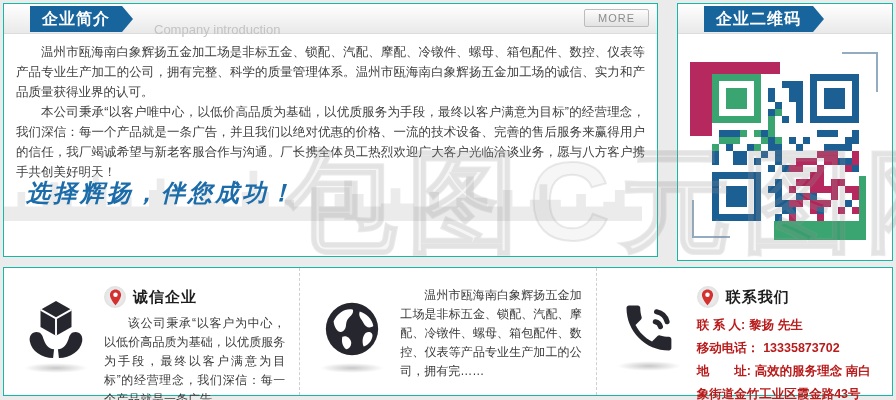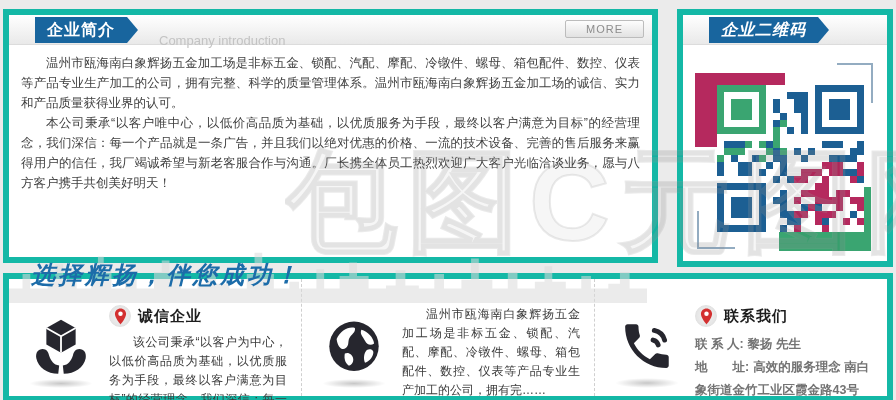--- a/index.html
+++ b/index.html
@@ -1,61 +1,61 @@
 <!DOCTYPE html>
 <html><head>
 <meta charset="utf-8">
 <style>
   * { margin:0; padding:0; box-sizing:border-box; }
   html,body { width:896px; height:400px; font-family:"Liberation Sans","DejaVu Sans",sans-serif; }
   body { background:#ebebeb; position:relative; overflow:hidden; }
 
-  .panel { position:absolute; background:#fff; border:6px solid #14b8a6;margin-top:6px; }
+  .panel { position:absolute; background:#fff; border:1px solid #14b8a6; }
 
   
   .hd { position:relative; height:30px; background:linear-gradient(#ffffff,#e9e9e9); border-bottom:1px solid #dcdcdc; }
   .banner { position:absolute; left:26px; top:2px; display:flex; align-items:stretch; height:26px; }
   .banner-body { background:#18659e; color:#fff; font-weight:bold; font-size:16px; line-height:26px; padding:0 12px; letter-spacing:1px; }
   .banner-arrow { width:0; height:0; border-top:13px solid transparent; border-bottom:13px solid transparent; border-left:11px solid #18659e; }
   .hd-en { position:absolute; left:150px; top:18px; color:#c3c3c3; font-size:13px; }
   .more-btn { position:absolute; right:8px; top:5px; font-size:11px; color:#8c8c8c; letter-spacing:1px;
-              border:1px solid #bcbcbc; background:linear-gradient(#fdfdfd,#e2e2e2); padding:2px 20px; border-radius:2px; cursor:pointer; }
+              border:1px solid #bcbcbc; background:linear-gradient(#fdfdfd,#e2e2e2); padding:2px 13px; border-radius:2px; cursor:pointer; }
 
   
   #intro { left:3px; top:3px; width:655px; height:254px; }
-  .intro-body { position:relative; padding:8px 12px 16px 12px; height:258px; overflow:hidden; }
+  .intro-body { position:relative; padding:8px 12px 16px 12px; height:187px; overflow:hidden; }
   .intro-body p { font-size:12.5px; line-height:20px; color:#3f3f3f; text-indent:2em; text-align:justify; }
   .slogan { position:absolute; left:22px; bottom:12px; font-size:24px; font-weight:bold; font-style:italic;
             color:#1c6ca9; letter-spacing:3px; z-index:3; }
   .skyline { position:absolute; left:0; right:0; bottom:0; height:58px; z-index:1; }
 
   
-  #qrp { left:677px; top:3px; width:216px; height:258px;font-style:italic; }
+  #qrp { left:677px; top:3px; width:216px; height:258px; }
   .qr-body { position:relative; height:222px; }
   .sq-crimson { position:absolute; left:12px; top:28px; width:90px; height:74px; background:#b5295e; }
   .sq-green   { position:absolute; left:96px; top:142px; width:92px; height:64px; background:#3aa571; }
   .bracket-tr { position:absolute; right:14px; top:18px; width:36px; height:40px; border-top:2px solid #93acc1; border-right:2px solid #93acc1; }
   .bracket-bl { position:absolute; left:14px; top:166px; width:38px; height:38px; border-left:2px solid #93acc1; border-bottom:2px solid #93acc1; }
   #qr-svg { position:absolute; left:34px; top:40px; z-index:2; }
 
   
   #features { left:3px; top:267px; width:890px; height:129px; display:flex; }
-  .feature { flex:1 1 0; display:flex; padding:24px 8px 8px 6px; }
+  .feature { flex:1 1 0; display:flex; padding:16px 8px 8px 6px; }
   .feature + .feature { border-left:1px dashed #cfcfcf; }
   .f-icon-wrap { width:92px; display:flex; flex-direction:column; align-items:center; padding-top:14px; flex:none; }
   .f-icon-wrap svg { display:block; }
   .reflection { width:64px; height:10px; margin-top:3px; border-radius:50%;
                 background:radial-gradient(ellipse at center, rgba(0,0,0,.22), rgba(0,0,0,0) 70%); }
   .f-text { flex:1; padding:2px 6px 0 2px; }
   .f-title-row { display:flex; align-items:center; gap:7px; margin-bottom:6px; }
   .pin-badge { width:22px; height:22px; border-radius:50%; background:radial-gradient(#f4f4f4,#dedede); border:1px solid #e2e2e2;
                display:flex; align-items:center; justify-content:center; flex:none; }
   .f-title { font-size:15px; font-weight:bold; color:#1d1d1d; letter-spacing:1px; }
   .f-body { font-size:12px; line-height:19px; color:#3a3a3a; text-indent:2em; text-align:justify; }
-  .c-row { font-size:12.5px; line-height:23px; color:#737373; font-weight:600; }
+  .c-row { font-size:12.5px; line-height:23px; color:#b91c1c; font-weight:600; }
   .c-row .lbl { margin-right:4px; }
 
   
   .watermark { position:absolute; left:285px; top:142px; width:611px; height:125px; overflow:hidden; z-index:4;
                font-size:112px; font-weight:bold; white-space:nowrap; letter-spacing:10px; line-height:120px;
                color:rgba(0,0,0,0.035); -webkit-text-stroke:2px rgba(160,160,160,0.22); pointer-events:none; }
 </style>
 </head>
 <body>
 
@@ -284,19 +284,22 @@
               <path fill="#d33030" d="M12 1C6 1 1.5 5.5 1.5 11.5 C1.5 19 12 31 12 31 S22.5 19 22.5 11.5 C22.5 5.5 18 1 12 1 Z"></path>
               <circle cx="12" cy="11" r="4.2" fill="#fff"></circle>
             </svg>
         </span>
         <span class="f-title">联系我们</span>
       </div>
       <div class="c-row">
         <span class="lbl">联 系 人:</span><span>黎扬 先生</span>
       </div>
       <div class="c-row">
+        <span class="lbl">移动电话：</span><span>13335873702</span>
+      </div>
+      <div class="c-row">
         <span class="lbl">地　　址:</span><span>高效的服务理念 南白象街道金竹工业区霞金路43号</span>
       </div>
     </div>
   </div>
 </div>
 
 <div class="watermark">包图C元图网</div>
 
 </body></html>

